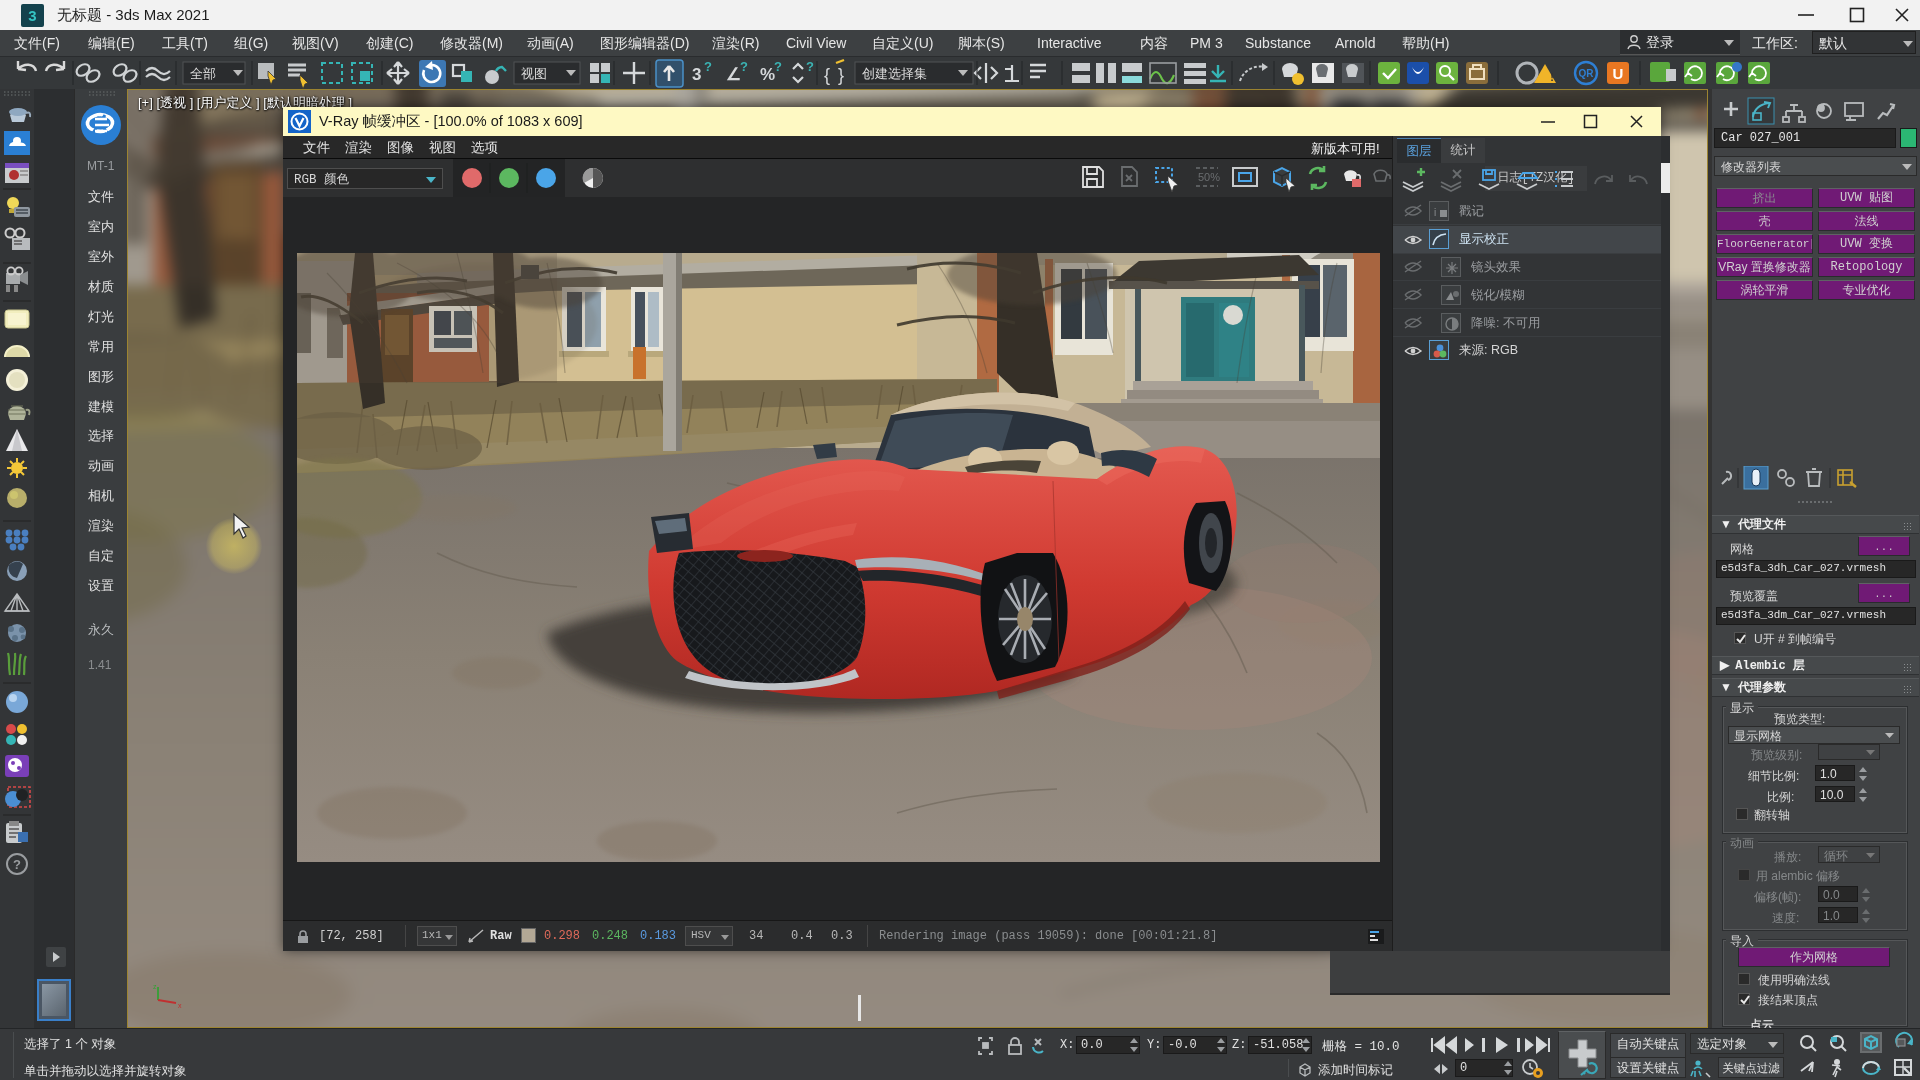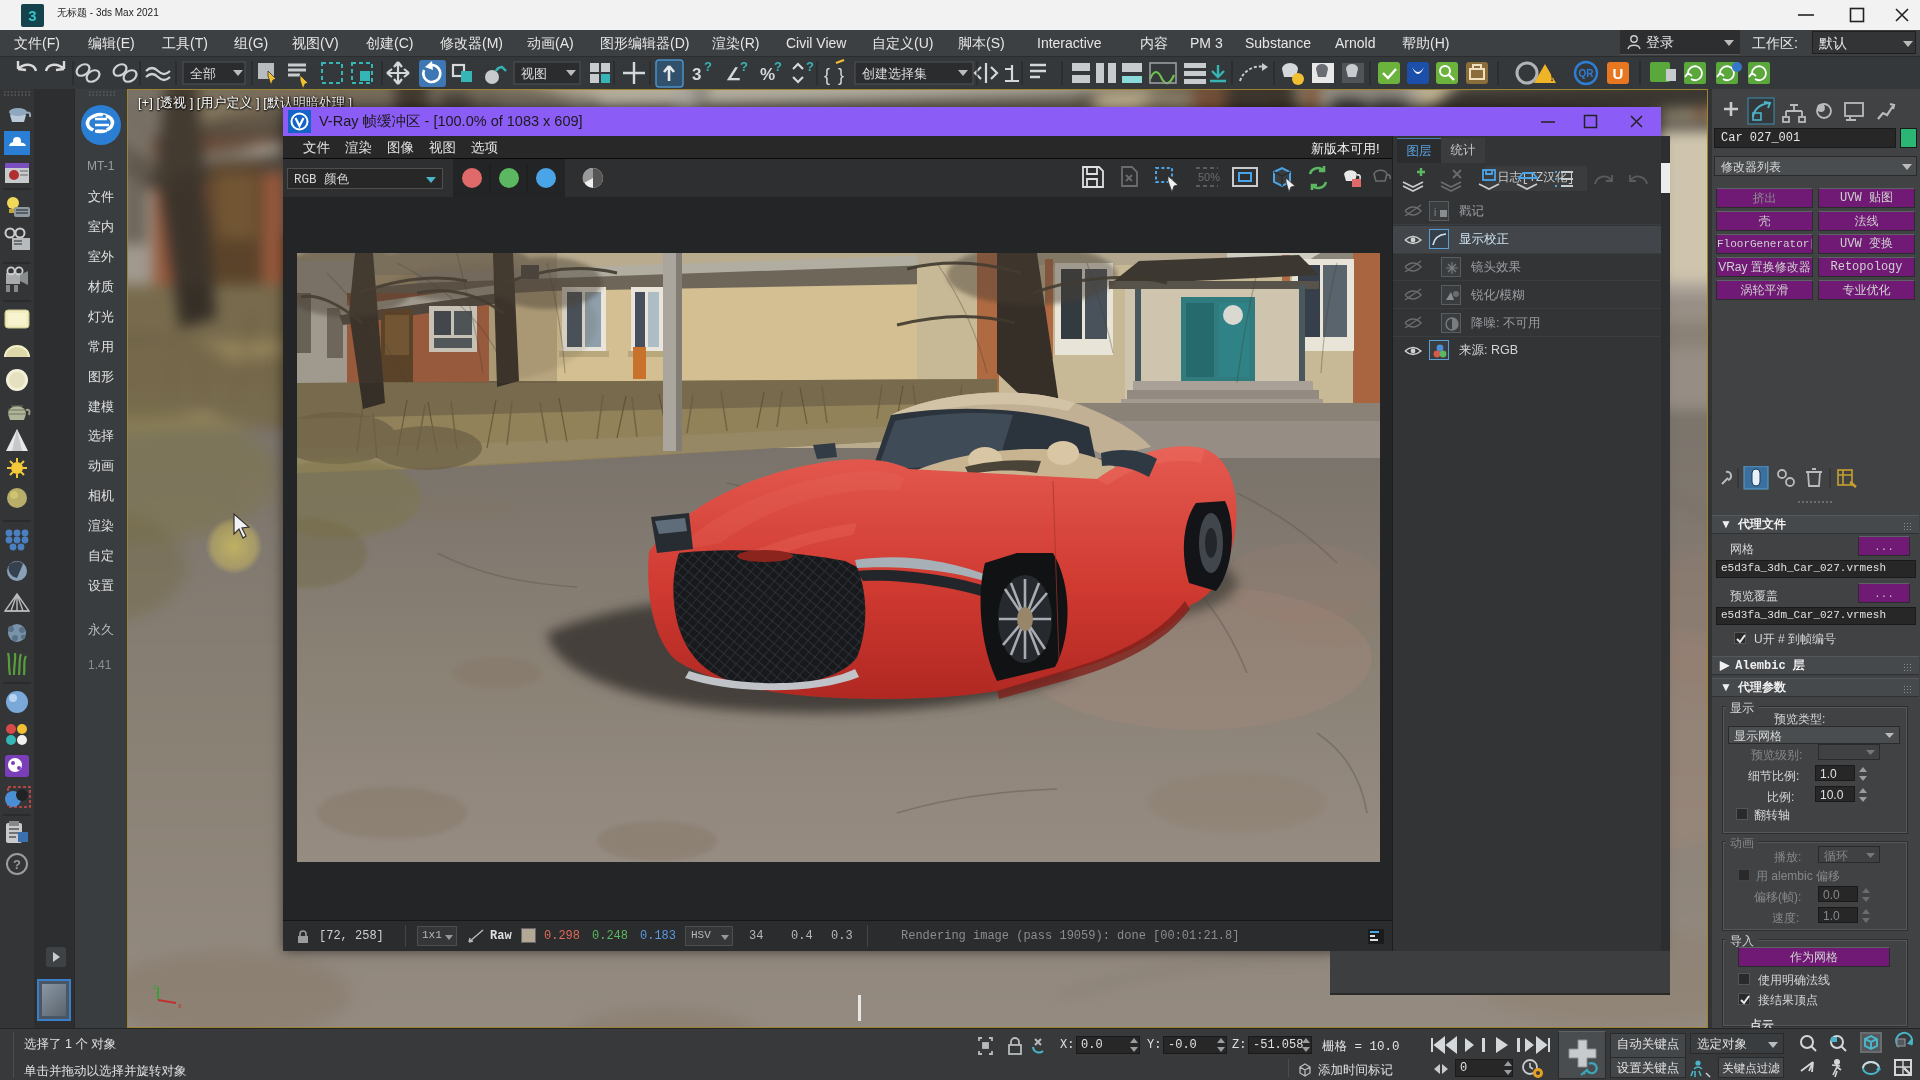--- a/index.html
+++ b/index.html
@@ -223,21 +223,21 @@
   </g>
 </g>
 </defs>
 </svg>
 
 <div class="abs" id="titlebar" style="left:0;top:0;width:1920px;height:30px;background:#f2f2f2;">
   <svg class="abs" style="left:21px;top:4px" width="23" height="23" viewBox="0 0 23 23">
     <rect x="0" y="0" width="23" height="23" rx="2" fill="#14424d"></rect>
     <text x="11.5" y="17" font-size="15" font-weight="bold" fill="#35c4c4" text-anchor="middle" font-family="Liberation Sans">3</text>
   </svg>
-  <div class="abs txt" style="left:57px;top:6px;font-size:10px;color:#1c1c1c;">无标题 - 3ds Max 2021</div>
+  <div class="abs txt" style="left:57px;top:6px;font-size:15px;color:#1c1c1c;">无标题 - 3ds Max 2021</div>
   <svg class="abs" style="left:1770px;top:0" width="150" height="30" viewBox="0 0 150 30">
     <path d="M28,15 L44,15" stroke="#222" stroke-width="1.6"></path>
     <rect x="80.5" y="8.5" width="13" height="13" fill="none" stroke="#222" stroke-width="1.6"></rect>
     <path d="M126,9 L138,21 M138,9 L126,21" stroke="#222" stroke-width="1.6"></path>
   </svg>
 </div>
 <div class="abs" id="menubar" style="left:0;top:30px;width:1920px;height:26px;background:#3d4042;color:#e6e6e6;font-size:14px;">
   <div class="abs txt" style="left:14px;top:5px;">文件(F)</div>
   <div class="abs txt" style="left:88px;top:5px;">编辑(E)</div>
   <div class="abs txt" style="left:162px;top:5px;">工具(T)</div>
@@ -848,21 +848,21 @@
       <g transform="translate(96,26)">
             <rect x="4" y="3" width="16" height="15" fill="none"></rect>
             <path d="M4,10 h16 M12,3 v15" stroke-width="1.4"></path>
             <path d="M13,11 l7,7" stroke-width="2.4"></path>
           </g>
     </g>
   </svg>
 </div>
 
 <div class="abs" id="vfb" style="left:283px;top:107px;width:1378px;height:844px;background:#2a2b2c;box-shadow:0 0 12px rgba(0,0,0,0.55);">
-  <div class="abs" id="vfbtitle" style="left:0;top:0;width:1378px;height:29px;background:#8b5cf6;">
+  <div class="abs" id="vfbtitle" style="left:0;top:0;width:1378px;height:29px;background:#fef9c3;">
     <svg class="abs" style="left:5px;top:3px" width="23" height="23" viewBox="0 0 23 23">
       <rect width="23" height="23" fill="#1464c8"></rect>
       <circle cx="11.5" cy="11.5" r="8" fill="none" stroke="#fff" stroke-width="2"></circle>
       <path d="M7.5,8 l4,8 l4,-8" stroke="#fff" stroke-width="2.2" fill="none"></path>
     </svg>
     <div class="abs txt" style="left:36px;top:5px;font-size:14.5px;color:#1a1a1a;">V-Ray 帧缓冲区 - [100.0% of 1083 x 609]</div>
     <svg class="abs" style="left:1238px;top:0" width="140" height="29" viewBox="0 0 140 29">
       <path d="M20,15 L34,15" stroke="#222" stroke-width="1.5"></path>
       <rect x="63.5" y="8.5" width="12" height="12" fill="none" stroke="#222" stroke-width="1.5"></rect>
       <path d="M110,9 L121,20 M121,9 L110,20" stroke="#222" stroke-width="1.5"></path>
@@ -962,21 +962,21 @@
     <div class="abs" style="left:402px;top:5px;width:48px;height:20px;background:#353637;border:1px solid #4e4e4e;">
       <div class="txt" style="margin:2px 0 0 5px;font-size:11px;">HSV</div>
       <svg class="abs" style="right:3px;top:8px" width="8" height="5">
             <path d="M0,0 L8,0 L4,5 Z" fill="#999"></path>
           </svg>
     </div>
     <div class="abs txt" style="left:466px;top:8px;">34</div>
     <div class="abs txt" style="left:508px;top:8px;">0.4</div>
     <div class="abs txt" style="left:548px;top:8px;">0.3</div>
     <div class="abs" style="left:584px;top:4px;width:1px;height:22px;background:#454545;"></div>
-    <div class="abs txt" style="left:596px;top:8px;color:#8a8d8f;margin-left:22px;">Rendering image (pass 19059): done [00:01:21.8]</div>
+    <div class="abs txt" style="left:596px;top:8px;color:#8a8d8f;">Rendering image (pass 19059): done [00:01:21.8]</div>
     <svg class="abs" style="left:1085px;top:8px" width="16" height="15">
           <rect width="16" height="15" fill="#1a1b1c"></rect>
           <path d="M2,3 h9" stroke="#4aa5e8" stroke-width="2"></path>
           <path d="M2,7 h5 M2,11 h8" stroke="#e0e0e0" stroke-width="2"></path>
         </svg>
   </div>
   <div class="abs" id="vfbpanel" style="left:1109px;top:29px;width:269px;height:815px;background:#323436;border-left:1px solid #1d1d1d;color:#9a9da0;font-size:12.5px;">
     <div class="abs" style="left:4px;top:2px;width:44px;height:25px;background:#2a2c2e;border-top:1px solid #4a7fb0;color:#5aa0dc;text-align:center;line-height:24px;">图层</div>
     <div class="abs" style="left:48px;top:2px;width:44px;height:25px;background:#3a3c3e;color:#c8c8c8;text-align:center;line-height:24px;">统计</div>
     <div class="abs" style="left:92px;top:2px;width:102px;height:25px;background:#3a3c3e;color:#c8c8c8;text-align:center;line-height:24px;font-family:'Liberation Mono',monospace;font-size:12px;margin-top:28px;">日志[TZ汉化]</div>

